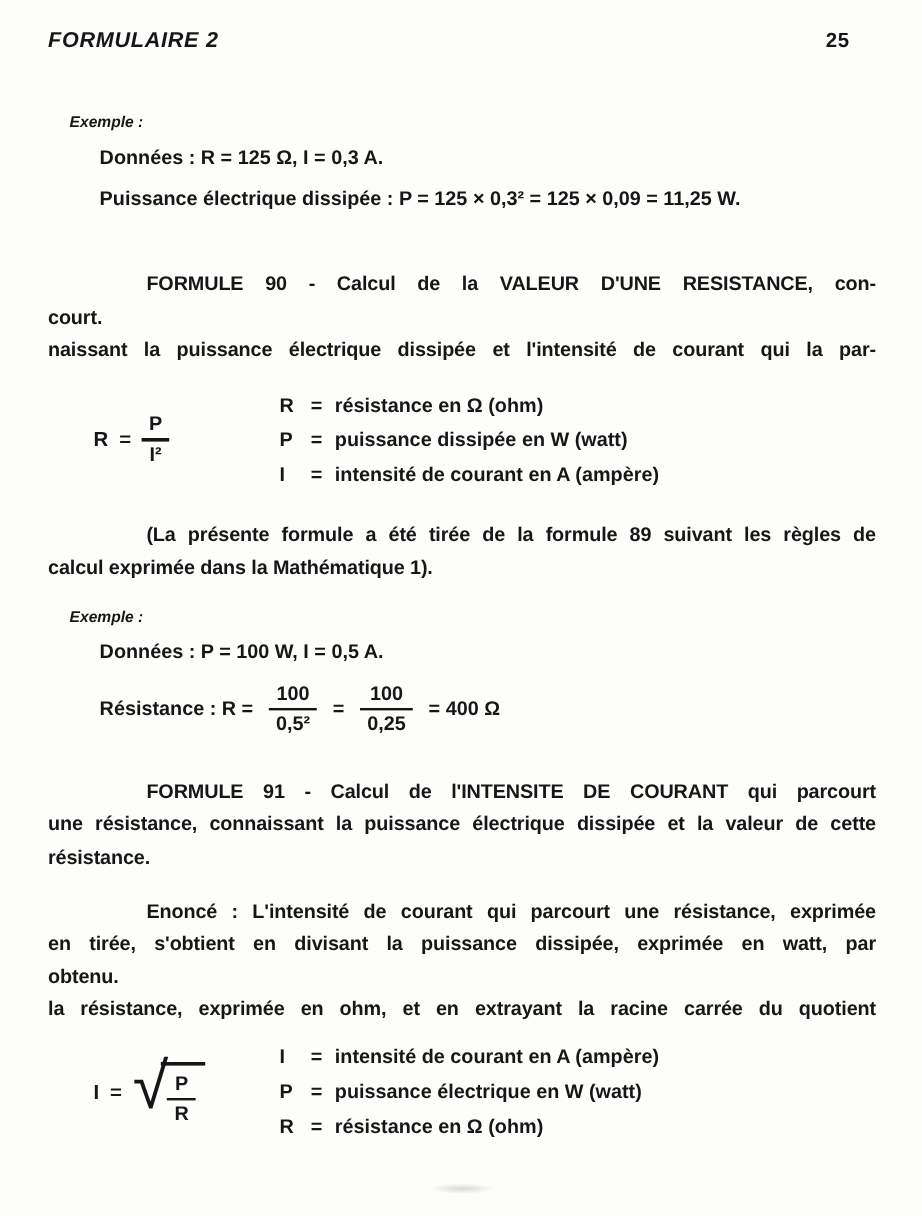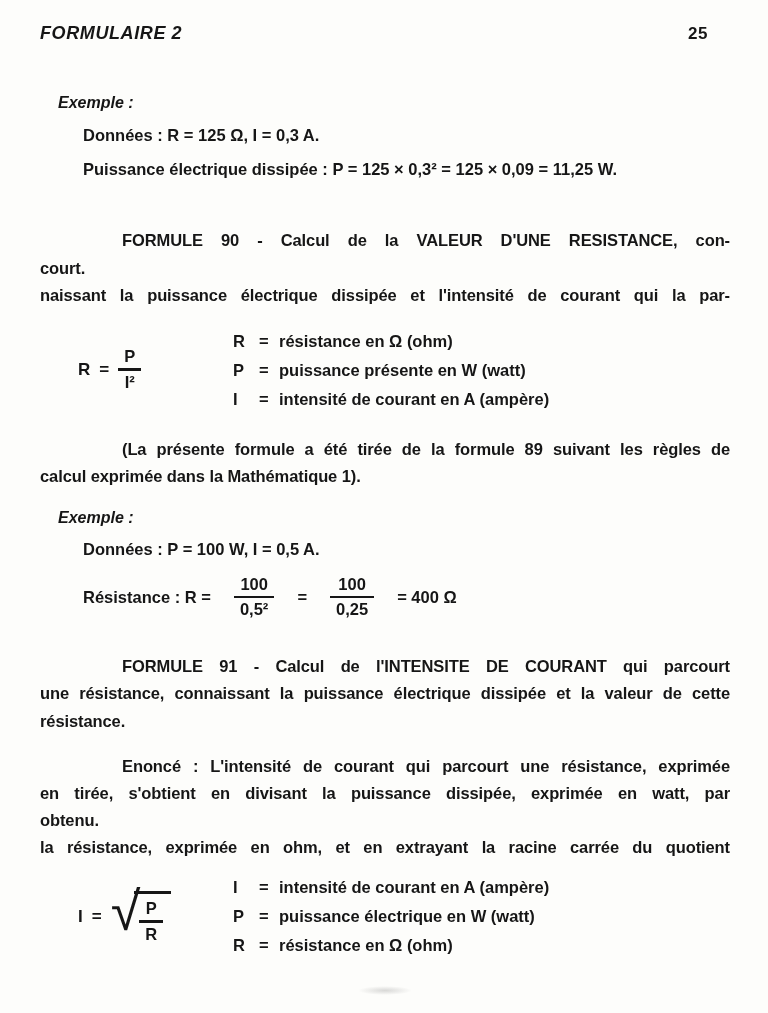--- a/index.html
+++ b/index.html
@@ -12,21 +12,21 @@
     font-family:"Liberation Sans","DejaVu Sans",sans-serif;
     font-weight:700;
     padding:0 38px 0 40px;
     overflow:hidden;
   }
   
   .page-header{display:flex;justify-content:space-between;align-items:flex-end;padding-top:23px;}
   .doc-title{font-style:italic;font-size:18px;letter-spacing:.6px;}
   .page-num{font-size:17px;margin-right:22px;letter-spacing:.5px;}
   
-  .ex-label{font-style:italic;font-size:16px;margin-left:18px;}
+  .ex-label{font-style:italic;font-size:13px;margin-left:18px;}
   .lbl1{margin-top:50px;}
   .lbl2{margin-top:18px;}
   .ex-line{font-size:16.5px;line-height:20px;margin-left:43px;}
   .ln1{margin-top:13px;}
   .ln2{margin-top:14px;}
   .ln3{margin-top:12px;}
   
   .para{font-size:16.5px;line-height:27.5px;letter-spacing:-.1px;}
   .para90{margin-top:48px;}
   .note{margin-top:22px;}
@@ -45,21 +45,21 @@
   .def-row{display:grid;grid-template-columns:26px 20px 1fr;line-height:29px;font-size:16.5px;}
   
   .frac{display:inline-grid;justify-items:center;line-height:1.2;font-size:16.5px;}
   .fbar{justify-self:stretch;height:2.5px;background:#161616;margin:1px 0 2px;}
   .fnum,.fden{padding:0 6px;}
   
   .sqrt{display:inline-flex;align-items:flex-start;}
   .sqrt-sign{font-size:54px;line-height:1;font-weight:400;margin:0 -6px 0 0;transform:translateY(-4px);}
   .sqrt-body{margin-top:3px;border-top:3px solid #161616;padding:5px 8px 0 5px;}
   
-  .res-row{display:flex;align-items:center;margin:10px 0 0 43px;font-size:16.5px;gap:23px;height:58px;}
+  .res-row{display:flex;align-items:center;margin:10px 0 0 43px;font-size:16.5px;gap:13px;height:58px;}
   
   .smudge{position:absolute;left:358px;top:986px;width:54px;height:9px;border-radius:50%;
           background:radial-gradient(ellipse at center,rgba(70,70,70,.20),rgba(0,0,0,0) 70%);}
 </style>
 </head>
 <body>
 
 <div class="page">
 
   <div class="page-header">
@@ -89,21 +89,21 @@
     </div>
     <div class="defs">
       <div class="def-row">
         <span>R</span>
         <span>=</span>
         <span>résistance en Ω (ohm)</span>
       </div>
       <div class="def-row">
         <span>P</span>
         <span>=</span>
-        <span>puissance présente en W (watt)</span>
+        <span>puissance dissipée en W (watt)</span>
       </div>
       <div class="def-row">
         <span>I</span>
         <span>=</span>
         <span>intensité de courant en A (ampère)</span>
       </div>
     </div>
   </div>
 
   <div class="para note">

